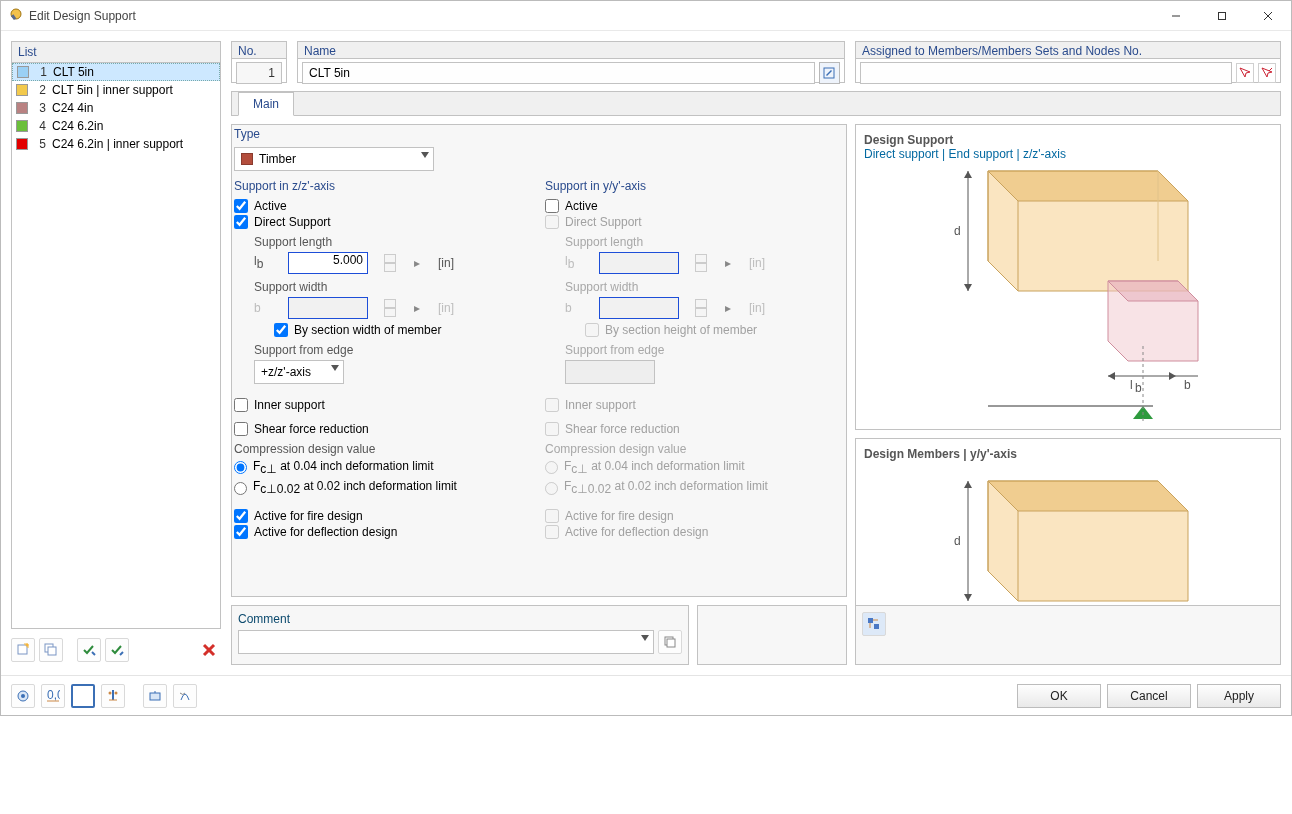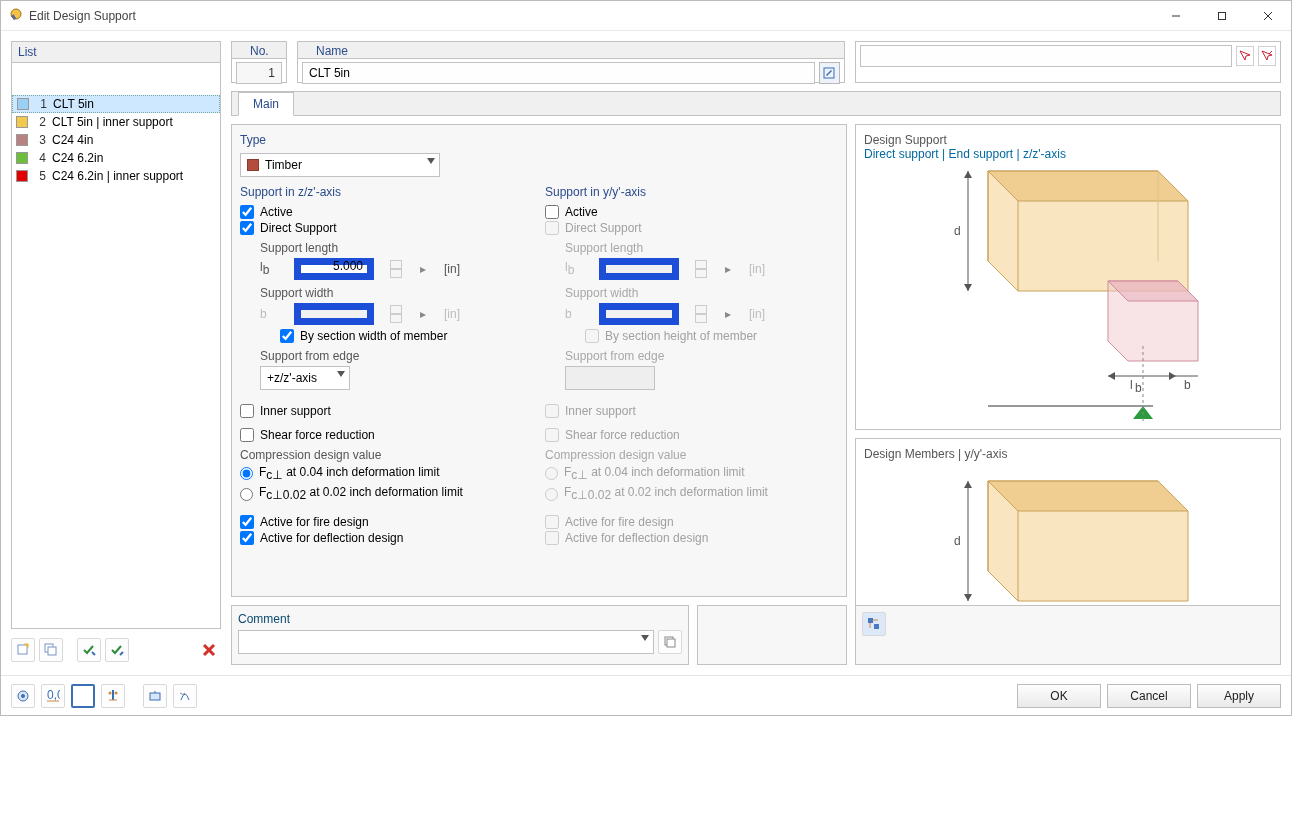--- a/index.html
+++ b/index.html
@@ -5,70 +5,70 @@
   * { box-sizing: border-box; margin: 0; padding: 0; font-family: "Segoe UI", Tahoma, sans-serif; font-size: 12px; }
   body { background: #fff; color: #000; }
   .window { width: 1292px; height: 716px; border: 1px solid #bbb; display: flex; flex-direction: column; }
   .titlebar { height: 30px; display: flex; align-items: center; padding: 0 0 0 8px; border-bottom: 1px solid #e9e9e9; }
   .titlebar .title { flex: 1; color: #444; font-size: 12px; display:flex; align-items:center; gap:6px;}
   .winbtns { display: flex; }
   .winbtn { width: 46px; height: 30px; display: flex; align-items: center; justify-content: center; color:#333; }
   .winbtn svg { width: 10px; height: 10px; }
   .content { flex: 1; display: flex; padding: 10px; gap: 10px; overflow:hidden;}
   .leftcol { width: 210px; display:flex; flex-direction:column;}
-  .panel { border: 1px solid #c2c2c2; background: #fff; gap: 32px; }
+  .panel { border: 1px solid #c2c2c2; background: #fff; }
   .panel-head { background: #f0f0f0; border-bottom: 1px solid #c2c2c2; padding: 3px 6px; color: #2a4b8d; font-weight: normal; }
   .list-body { flex:1; overflow:auto;}
   .list-row { display:flex; align-items:center; height:18px; padding:0 4px; gap:6px; }
   .list-row.selected { background:#cde8ff; border:1px dotted #7aa; }
   .swatch { width:12px; height:12px; border:1px solid #999; }
   .rownum { width:12px; text-align:right; color:#333;}
   .left-tools { height:30px; display:flex; align-items:center; gap:4px; margin-top:6px;}
   .left-tools .spacer { flex:1;}
   .iconbtn { width:24px; height:24px; border:1px solid #d9d9d9; background:#fdfdfd; display:flex; align-items:center; justify-content:center; border-radius:2px;}
   .iconbtn.plain { border:1px solid transparent; background:transparent;}
   .centercol { flex:1; display:flex; flex-direction:column; gap:8px; min-width:0;}
   .toprow { display:flex; gap:10px; height:42px; }
   .smallpanel { border:1px solid #c2c2c2; display:flex; flex-direction:column; }
-  .smallpanel .hd { background:#f0f0f0; border-bottom:1px solid #c2c2c2; padding:2px 18px; color:#2a4b8d; height:17px;}
+  .smallpanel .hd { background:#f0f0f0; border-bottom:1px solid #c2c2c2; padding:2px 6px; color:#2a4b8d; height:17px;}
   .smallpanel .bd { padding:3px 4px; display:flex; align-items:center;}
   .no-panel { width:56px;}
   .name-panel { flex:1;}
   .assign-panel { width:426px;}
   input[type=text].field { width:100%; height:22px; border:1px solid #c2c2c2; padding:0 6px; background:#fefefe;}
   input[type=text].field.ro { background:#f7f7f7; text-align:right; color:#333;}
   .edit-icon { width:22px; height:22px; border:1px solid #b8b8b8; background:#eef3fb; margin-left:4px; display:flex; align-items:center; justify-content:center;}
   .tabs { height:25px; background:#f0f0f0; border:1px solid #c2c2c2; display:flex; align-items:flex-end; padding:0 6px;}
   .tab { padding:4px 14px; background:#fff; border:1px solid #c2c2c2; border-bottom:1px solid #fff; margin-bottom:-1px; color:#2a4b8d;}
   .mainarea { flex:1; display:flex; gap:8px; min-height:0;}
-  .formcols { flex:1; border:1px solid #c2c2c2; background:#f7f7f7; padding:8px; display:flex; flex-direction:column; gap:8px; overflow:auto;}
+  .formcols { flex:1; border:1px solid #c2c2c2; background:#f7f7f7; padding:2px; display:flex; flex-direction:column; gap:8px; overflow:auto;}
   .formcols-grid { flex:1; display:grid; grid-template-columns:1fr 1fr; gap:12px; align-items:start;}
   .section-title { color:#2a4b8d; margin-bottom:6px;}
   .dropdown { position:relative; width:200px; height:24px; border:1px solid #c2c2c2; background:#fff; display:flex; align-items:center; padding:0 22px 0 6px; gap:6px;}
   .dropdown .chev { position:absolute; right:4px; top:4px; border-left:4px solid transparent; border-right:4px solid transparent; border-top:6px solid #555; }
   .chk { display:flex; align-items:center; gap:6px; margin:2px 0;}
   .chk input { width:14px; height:14px;}
   .chk.disabled { color:#a1a1a1;}
   .sublabel { color:#565656; margin-top:6px; margin-bottom:3px;}
   .sublabel.disabled { color:#a8a8a8;}
   .numrow { display:flex; align-items:center; gap:14px; margin-left:20px;}
   .numrow .sym { width:20px; color:#555;}
   .numrow.disabled .sym, .numrow.disabled .unit { color:#bdbdbd;}
-  .spin { width:80px; height:22px; border:7px solid #1d4ed8; background:#fff; display:flex; align-items:flex-end; padding:0 4px; justify-content:flex-end;}
+  .spin { width:80px; height:22px; border:1px solid #1d4ed8; background:#fff; display:flex; align-items:flex-start; padding:0 4px; justify-content:flex-end;}
   .spin.disabled { background:#f1f1f1;}
   .spinbtns { width:12px; display:flex; flex-direction:column; margin-left:2px;}
   .spinbtns div { height:9px; border:1px solid #ccc; background:#f5f5f5;}
   .redo { width:14px; color:#888; text-align:center; }
   .unit { color:#555;}
   .radiorow { display:flex; align-items:center; gap:6px; margin:3px 0;}
   .radiorow input { width:13px; height:13px;}
   .radiorow.disabled { color:#a1a1a1;}
   .rightcol { width:426px; display:flex; flex-direction:column; gap:8px;}
   .diagpanel { border:1px solid #c2c2c2; background:#fff; padding:8px; display:flex; flex-direction:column;}
-  .diag-title { color:#565656; font-weight:normal;}
+  .diag-title { color:#565656; font-weight:bold;}
   .diag-sub { color:#0369a1;}
   .diag-area { flex:1; display:flex; align-items:center; justify-content:center;}
   .commentrow { display:flex; gap:8px; height:60px;}
   .commentpanel { flex:1; border:1px solid #c2c2c2; background:#f7f7f7; padding:6px;}
   .footer { height:40px; border-top:1px solid #e4e4e4; display:flex; align-items:center; padding:0 10px; gap:6px;}
   .footer .spacer { flex:1;}
   .btn { width:84px; height:24px; border:1px solid #bcbcbc; background:linear-gradient(#fefefe,#e9e9e9); display:flex; align-items:center; justify-content:center; color:#222;}
   .pickbtn { width:20px; height:20px; border:1px solid #d0d0d0; background:#fff; display:flex; align-items:center; justify-content:center; margin-left:4px;}
 </style>
 </head>
@@ -190,20 +190,21 @@
             <input type="text" class="field" value="CLT 5in" style="">
             <div class="edit-icon">
                 <svg width="12" height="12" viewBox="0 0 12 12">
                   <rect x="1" y="1" width="10" height="10" fill="none" stroke="#3b6fb5"></rect>
                   <path d="M3 8 l5 -5 l1 1 l-5 5 z" fill="#3b6fb5"></path>
                 </svg>
               </div>
           </div>
         </div>
         <div class="smallpanel assign-panel">
+          <div class="hd">Assigned to Members/Members Sets and Nodes No.</div>
           <div class="bd">
             <input type="text" class="field" style="">
             <div class="pickbtn">
                 <svg width="12" height="12" viewBox="0 0 12 12">
                   <path d="M1 1 l5 9 l1 -4 l4 -1 z" fill="none" stroke="#c23"></path>
                 </svg>
               </div>
             <div class="pickbtn">
                 <svg width="12" height="12" viewBox="0 0 12 12">
                   <path d="M1 1 l5 9 l1 -4 l4 -1 z" fill="none" stroke="#c23"></path>

